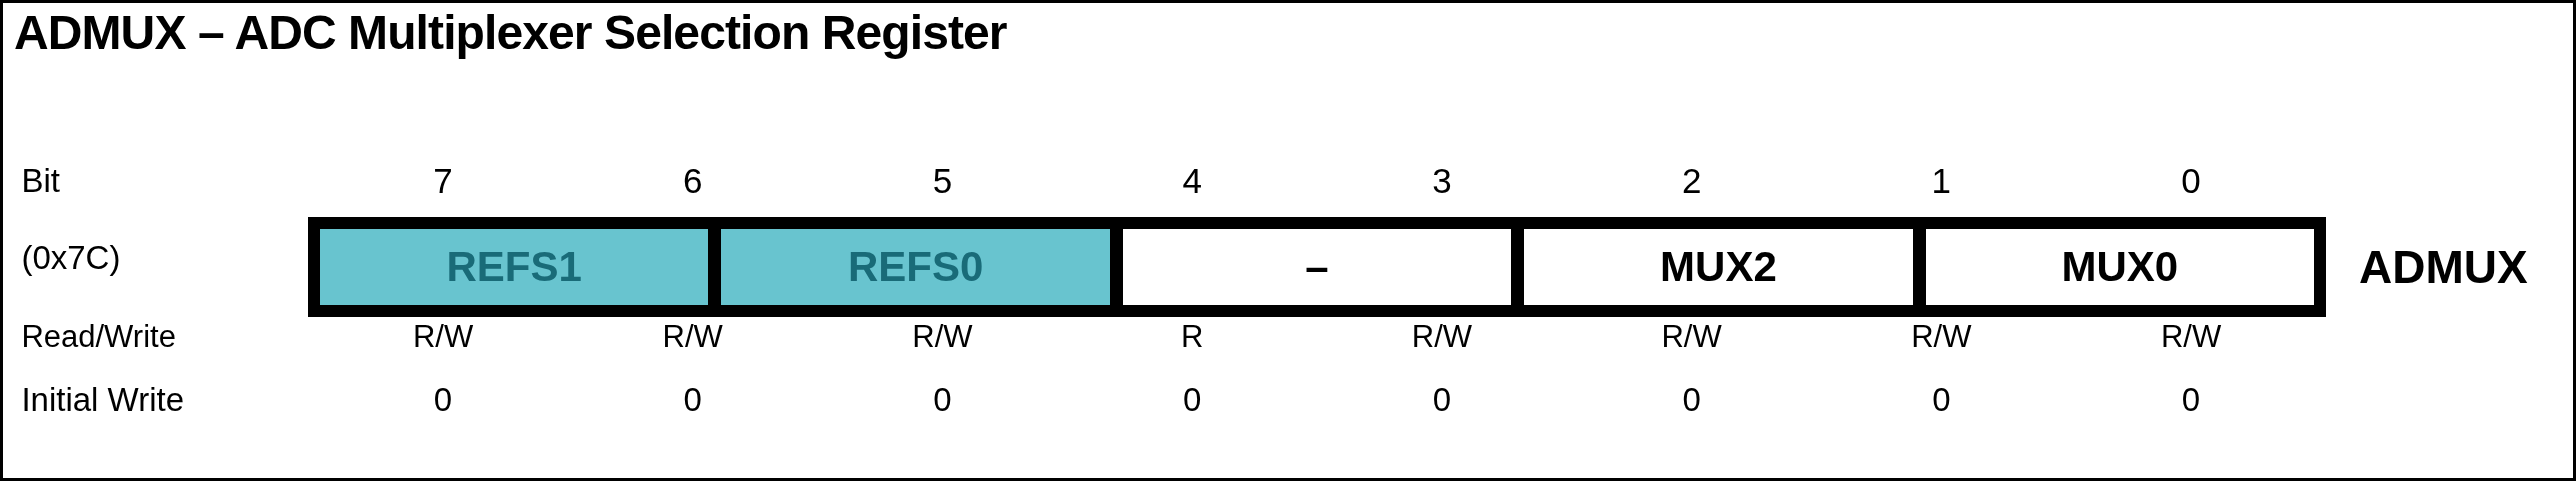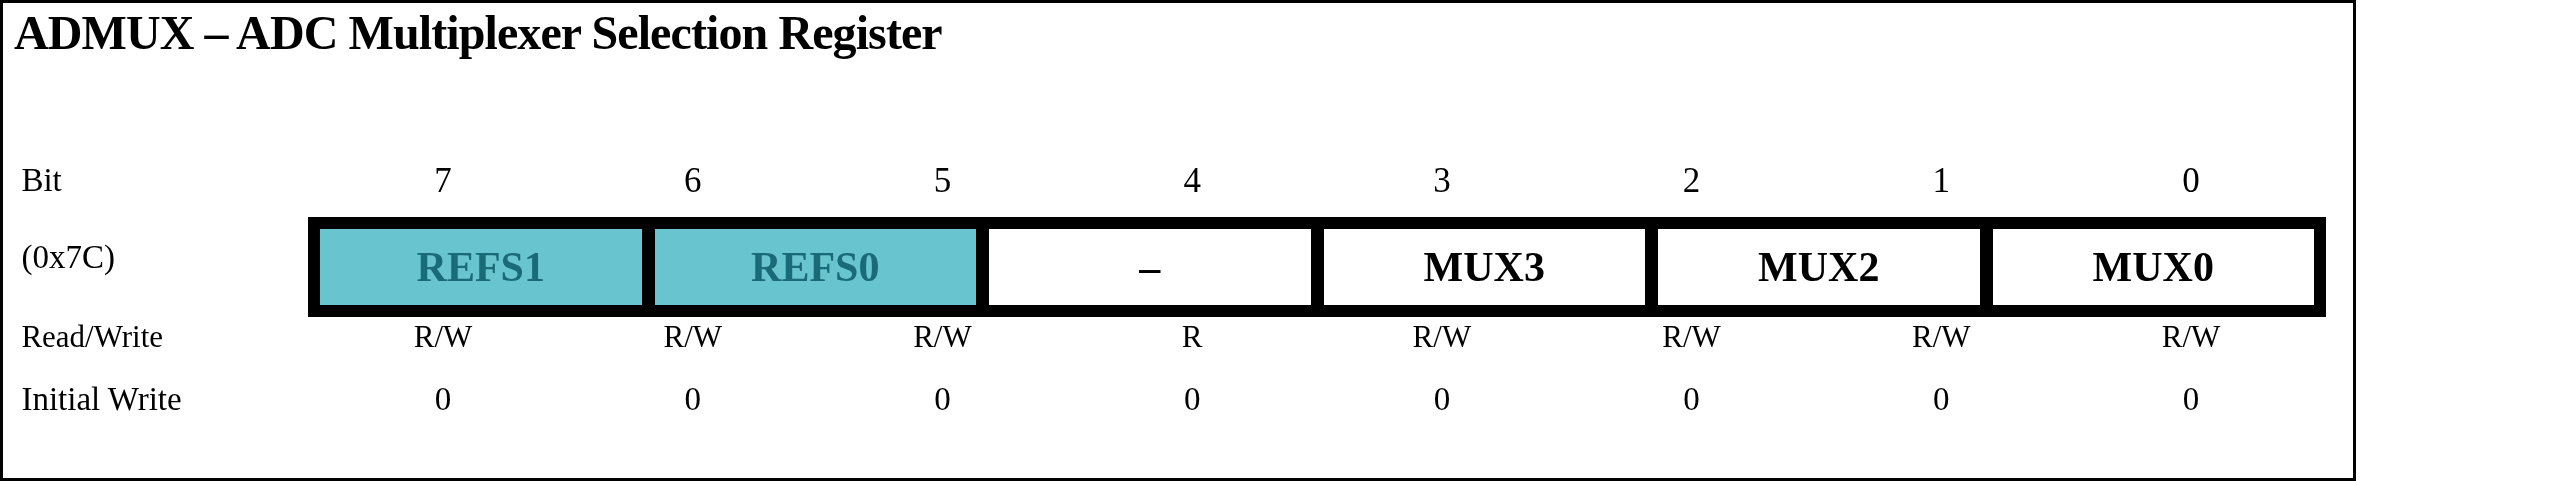--- a/index.html
+++ b/index.html
@@ -1,22 +1,22 @@
 <!DOCTYPE html>
 <html style="--hl-bg: #68C4CF; --hl-text: #196B78; --border-color: #000000; --page-bg: #FFFFFF;font-size:14.7px"><head>
 <meta charset="utf-8">
 <style>
   html, body { margin:0; padding:0; background:#ffffff; }
   .page {
     position:relative;
-    width:2356px; height:481px;
+    width:2576px; height:481px;
     box-sizing:border-box;
     border:3.7px solid var(--border-color, #000);
     background:var(--page-bg, #fff);
-    font-family:Liberation Serif, serif;
+    font-family:Liberation Sans, sans-serif;
     color:#000;
     overflow:hidden;
   }
   .title {
     position:absolute; left:11px; top:1.8px;
     font-size:48px; font-weight:bold; letter-spacing:-0.9px;
     white-space:nowrap;
   }
   .row-label { position:absolute; left:18.4px; white-space:nowrap; }
   .lbl-bit  { top:157px; line-height:41px; font-size:33px; }
@@ -74,21 +74,20 @@
     <div>3</div>
     <div>2</div>
     <div>1</div>
     <div>0</div>
   </div>
 
   <div class="regbox">
     <div class="cell hl">REFS1</div>
     <div class="cell hl">REFS0</div>
     <div class="cell">–</div>
-    <div class="cell">MUX3</div>
     <div class="cell">MUX2</div>
     <div class="cell">MUX0</div>
   </div>
 
   <div class="regname">ADMUX</div>
 
   <div class="cols rw-row">
     <div>R/W</div>
     <div>R/W</div>
     <div>R/W</div>

